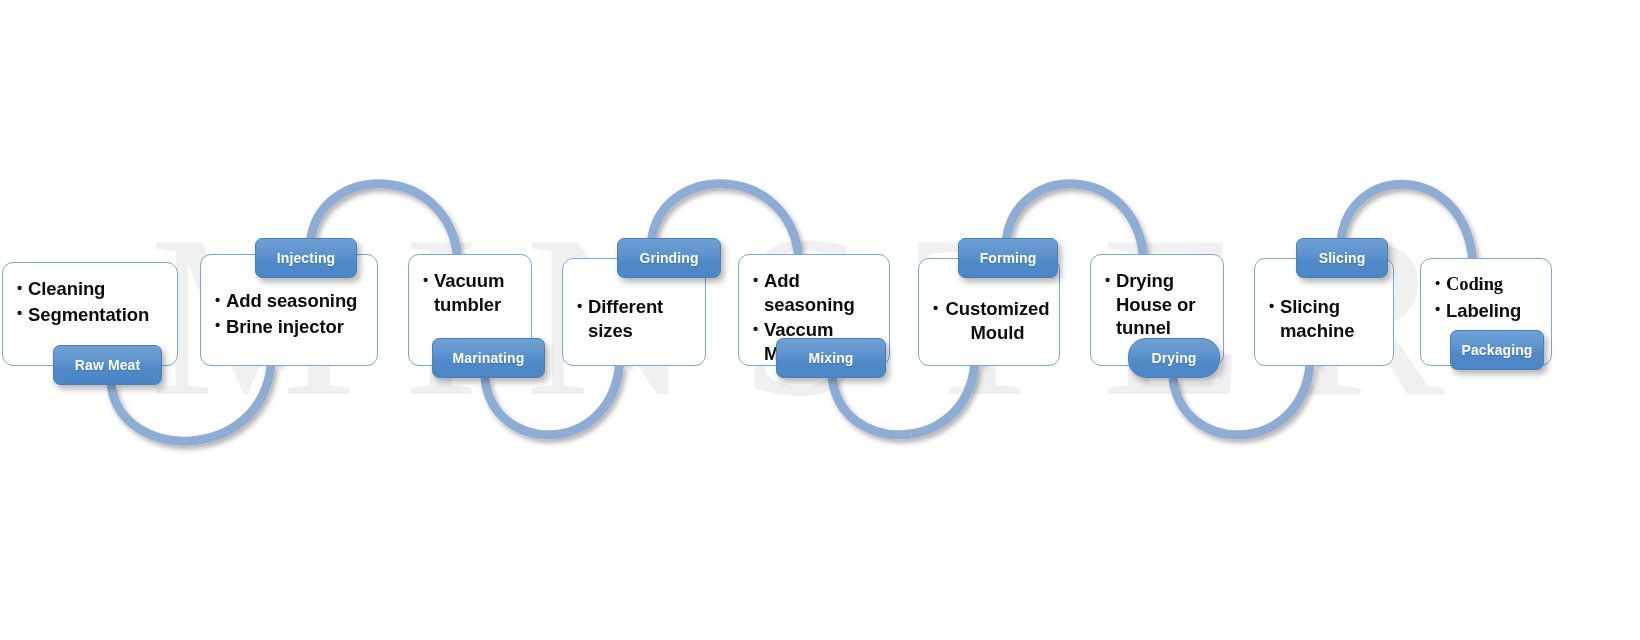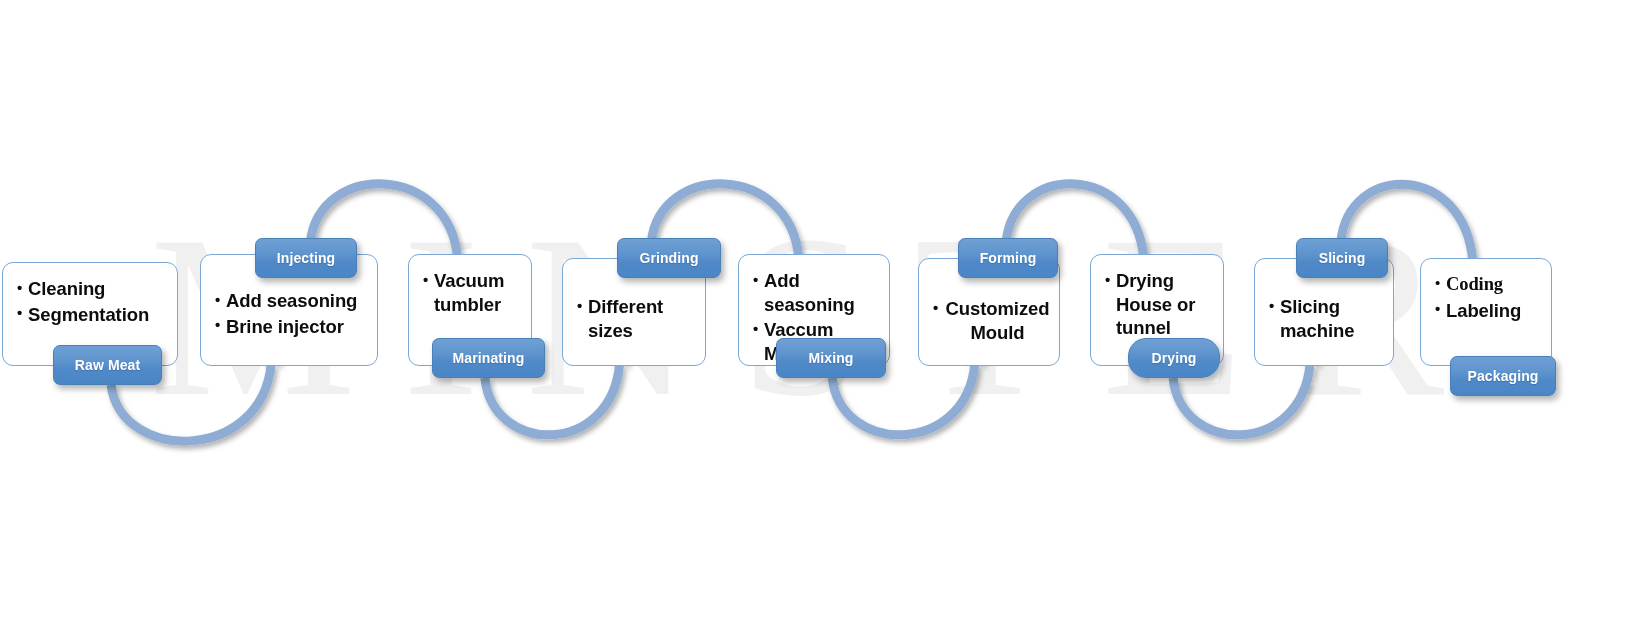--- a/index.html
+++ b/index.html
@@ -218,17 +218,17 @@
         </div>
         <div class="stage-pill" style="left: 1296px; top: 238px; width: 92px; color: rgb(255, 255, 255); border-color: rgb(74, 128, 186);">Slicing</div>
       </div>
       <div class="stage-node">
         <div class="stage-box" style="left: 1420px; top: 258px; width: 132px; height: 108px; border-color: rgb(123, 167, 215);">
           <ul class="stage-items" style="top: 14px;">
             <li style="color: rgb(13, 13, 13); font-family: Liberation Serif, serif;">Coding</li>
             <li style="color: rgb(13, 13, 13);">Labeling</li>
           </ul>
         </div>
-        <div class="stage-pill" style="left: 1450px; top: 356px; width: 106px; color: rgb(255, 255, 255); border-color: rgb(74, 128, 186);">Packaging</div>
+        <div class="stage-pill" style="left: 1450px; top: 330px; width: 94px; color: rgb(255, 255, 255); border-color: rgb(74, 128, 186);">Packaging</div>
       </div>
     </div>
 
 </div>
 
 </body></html>

